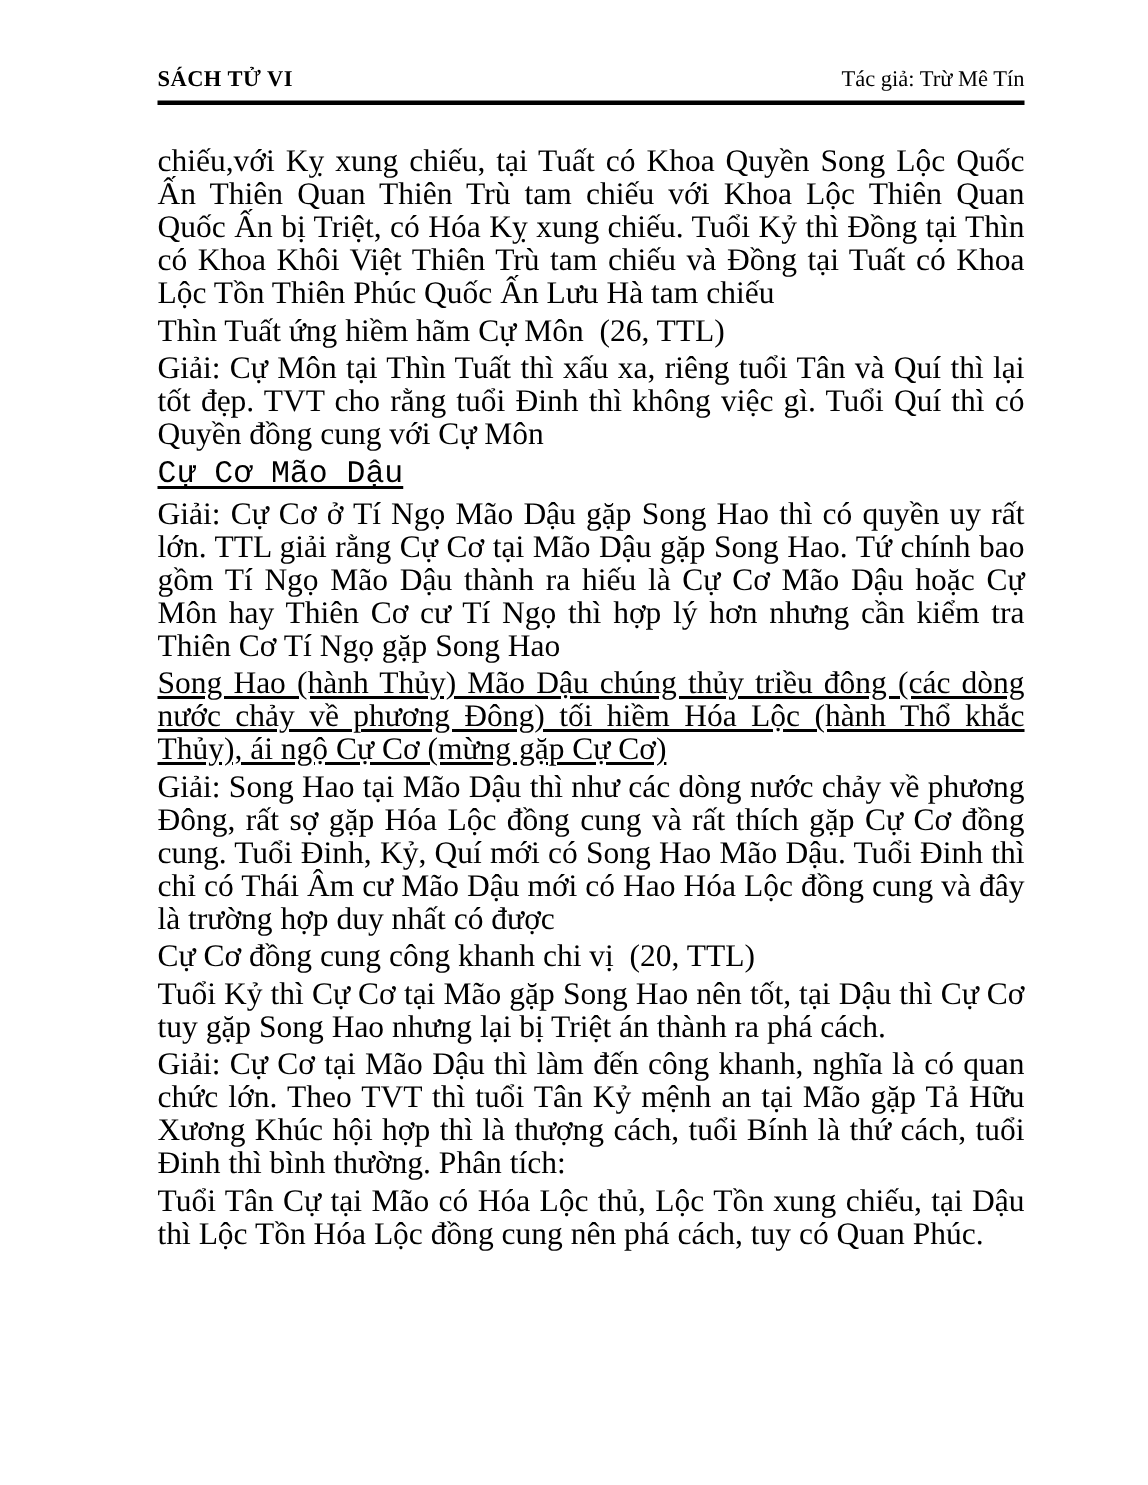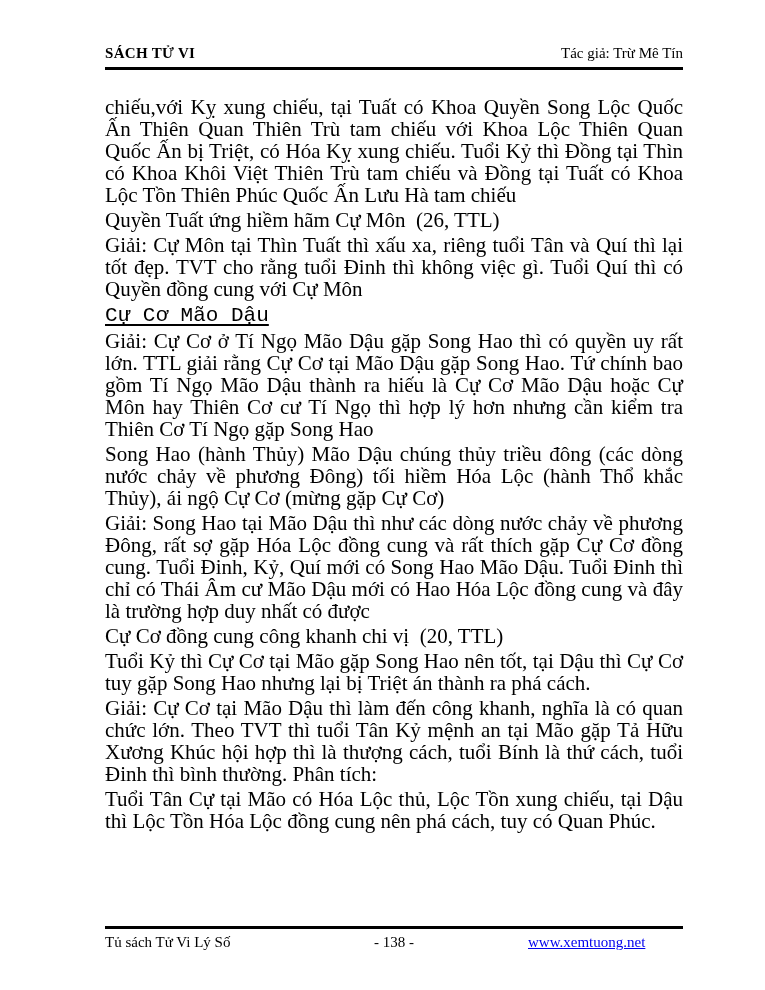--- a/index.html
+++ b/index.html
@@ -21,21 +21,21 @@
   .running-header .book-title{font-weight:bold;letter-spacing:0.3px;}
   .page-body{
     position:absolute;left:105px;right:82px;top:96px;
     font-size:21px;line-height:22px;
     text-align:justify;
   }
   .page-body p{margin:0 0 3px 0;}
   .stmt{white-space:pre-wrap;}
   .g20{margin-top:20px;}
   .g22{margin-top:22px;}
-  .g24{margin-top:24px;}
+  .g24{margin-top:24px;text-decoration:underline;}
   .g28{margin-top:28px;}
   .heading{text-align:left;}
   .u{text-decoration:underline;text-underline-offset:3px;font-family:Liberation Mono, monospace;}
   .running-footer{
     position:absolute;left:105px;right:82px;top:926px;
     border-top:3px solid #000;
     padding-top:4px;
     display:flex;align-items:baseline;
     font-size:15px;line-height:19px;
   }
@@ -50,31 +50,26 @@
 
 <div class="page">
 
   <div class="running-header">
     <span class="book-title">SÁCH TỬ VI</span>
     <span class="author">Tác giả: Trừ Mê Tín</span>
   </div>
 
   <div class="page-body">
     <p>chiếu,với Kỵ xung chiếu, tại Tuất có Khoa Quyền Song Lộc Quốc Ấn Thiên Quan Thiên Trù tam chiếu với Khoa Lộc Thiên Quan Quốc Ấn bị Triệt, có Hóa Kỵ xung chiếu. Tuổi Kỷ thì Đồng tại Thìn có Khoa Khôi Việt Thiên Trù tam chiếu và Đồng tại Tuất có Khoa Lộc Tồn Thiên Phúc Quốc Ấn Lưu Hà tam chiếu</p>
-    <p class="stmt g20">Quyền Tuất ứng hiềm hãm Cự Môn  (26, TTL)</p>
+    <p class="stmt g20">Thìn Tuất ứng hiềm hãm Cự Môn  (26, TTL)</p>
     <p>Giải: Cự Môn tại Thìn Tuất thì xấu xa, riêng tuổi Tân và Quí thì lại tốt đẹp. TVT cho rằng tuổi Đinh thì không việc gì. Tuổi Quí thì có Quyền đồng cung với Cự Môn</p>
     <p class="heading g28"><span class="u">Cự Cơ Mão Dậu</span></p>
     <p>Giải: Cự Cơ ở Tí Ngọ Mão Dậu gặp Song Hao thì có quyền uy rất lớn. TTL giải rằng Cự Cơ tại Mão Dậu gặp Song Hao. Tứ chính bao gồm Tí Ngọ Mão Dậu thành ra hiếu là Cự Cơ Mão Dậu hoặc Cự Môn hay Thiên Cơ cư Tí Ngọ thì hợp lý hơn nhưng cần kiểm tra Thiên Cơ Tí Ngọ gặp Song Hao</p>
     <p class="g24">Song Hao (hành Thủy) Mão Dậu chúng thủy triều đông (các dòng nước chảy về phương Đông) tối hiềm Hóa Lộc (hành Thổ khắc Thủy), ái ngộ Cự Cơ (mừng gặp Cự Cơ)</p>
     <p>Giải: Song Hao tại Mão Dậu thì như các dòng nước chảy về phương Đông, rất sợ gặp Hóa Lộc đồng cung và rất thích gặp Cự Cơ đồng cung. Tuổi Đinh, Kỷ, Quí mới có Song Hao Mão Dậu. Tuổi Đinh thì chỉ có Thái Âm cư Mão Dậu mới có Hao Hóa Lộc đồng cung và đây là trường hợp duy nhất có được</p>
     <p class="stmt g22">Cự Cơ đồng cung công khanh chi vị  (20, TTL)</p>
     <p>Tuổi Kỷ thì Cự Cơ tại Mão gặp Song Hao nên tốt, tại Dậu thì Cự Cơ tuy gặp Song Hao nhưng lại bị Triệt án thành ra phá cách.</p>
     <p>Giải: Cự Cơ tại Mão Dậu thì làm đến công khanh, nghĩa là có quan chức lớn. Theo TVT thì tuổi Tân Kỷ mệnh an tại Mão gặp Tả Hữu Xương Khúc hội hợp thì là thượng cách, tuổi Bính là thứ cách, tuổi Đinh thì bình thường. Phân tích:</p>
     <p>Tuổi Tân Cự tại Mão có Hóa Lộc thủ, Lộc Tồn xung chiếu, tại Dậu thì Lộc Tồn Hóa Lộc đồng cung nên phá cách, tuy có Quan Phúc.</p>
   </div>
 
-  <div class="running-footer">
-    <span class="f-left">Tủ sách Tử Vi Lý Số</span>
-    <span class="f-center">- 138 -</span>
-    <span class="f-right"><a class="site-link" href="www.xemtuong.net">www.xemtuong.net</a></span>
-  </div>
 
 </div>
 
 </body></html>

